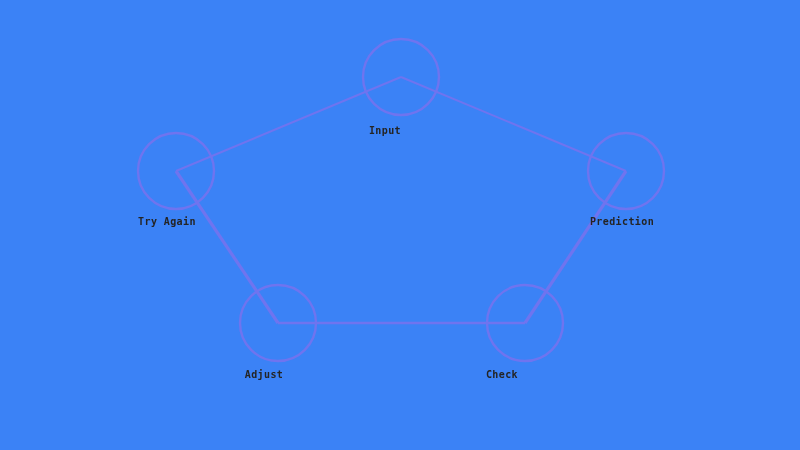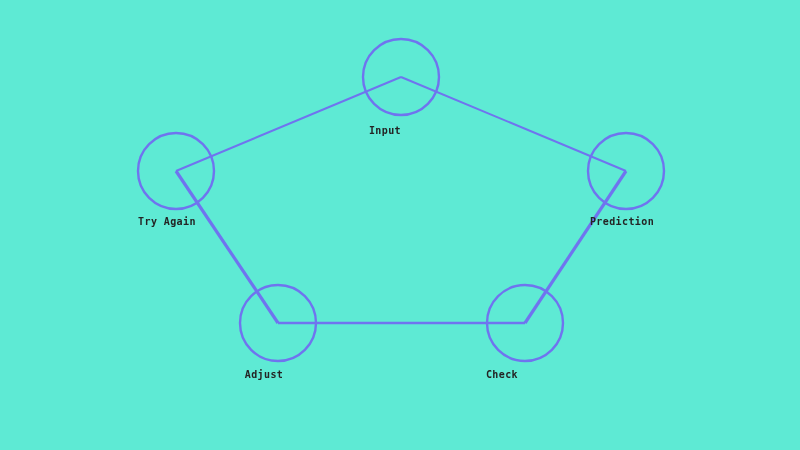--- a/index.html
+++ b/index.html
@@ -10,21 +10,21 @@
   body {
     width: 800px;
     height: 450px;
     overflow: hidden;
     font-family: "DejaVu Sans Mono", monospace;
   }
   #diagram-canvas {
     position: relative;
     width: 800px;
     height: 450px;
-    background: #5eead4;
+    background: #3b82f6;
   }
   #graph-svg {
     position: absolute;
     top: 0;
     left: 0;
     width: 800px;
     height: 450px;
   }
   .node-label {
     font-family: "DejaVu Sans Mono", monospace;

